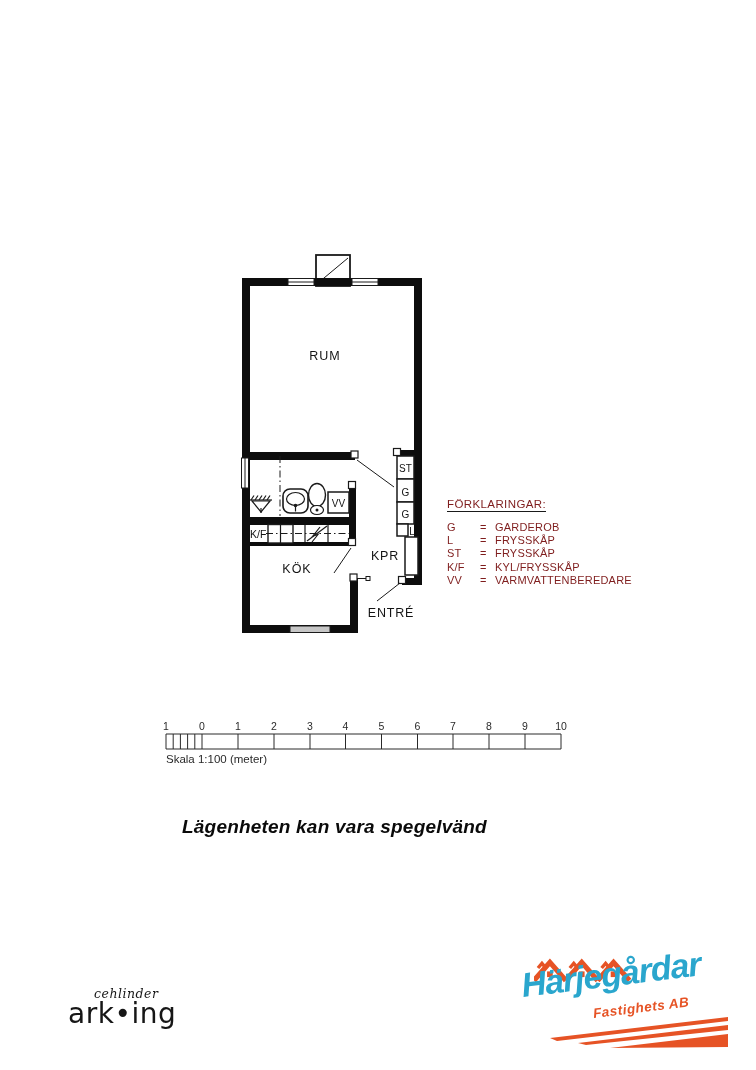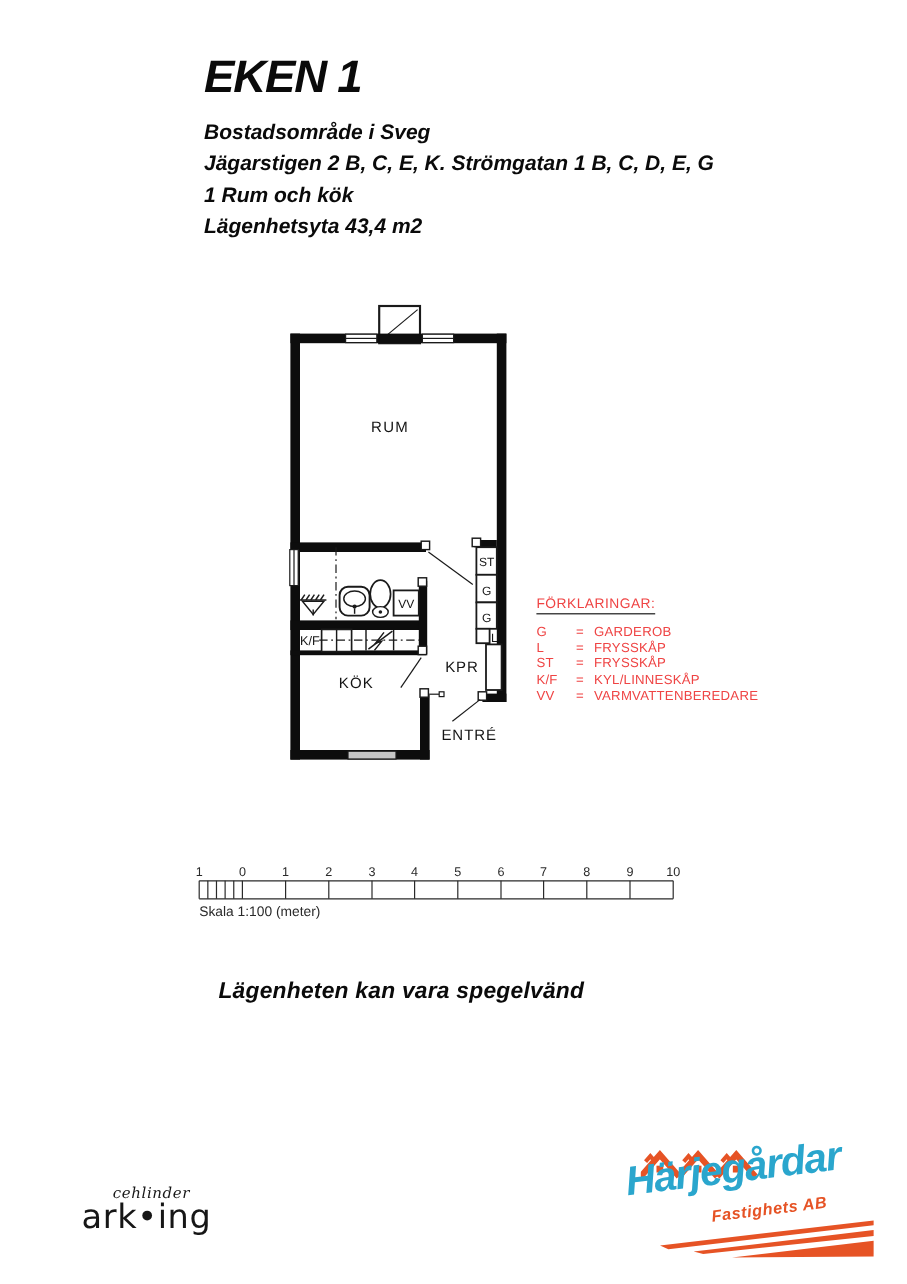--- a/index.html
+++ b/index.html
@@ -10,21 +10,21 @@
   
   .hdr{position:absolute;left:170px;top:44px;}
   .hdr-title{
     font-size:38px;font-weight:bold;font-style:italic;letter-spacing:-1px;color:#0a0a0a;
   }
   .hdr-sub{margin-top:10px;font-size:17.5px;font-weight:bold;font-style:italic;line-height:26px;color:#0a0a0a;}
   
   .plan{position:absolute;left:225px;top:240px;}
   .plan text{font-family:"Liberation Sans",sans-serif;fill:#141414;}
   
-  .legend{position:absolute;left:447px;top:494px;color:#ef4444;}
+  .legend{position:absolute;left:447px;top:494px;color:#7f1d1d;}
   .legend-title{font-size:11.5px;letter-spacing:0.4px;display:inline-block;border-bottom:1px solid #1a1a1a;padding-bottom:1px;}
   .legend-rows{margin-top:9px;font-size:11px;line-height:13.2px;letter-spacing:0.2px;}
   .legend-row{display:flex;}
   .legend-abbr{width:33px;}
   .legend-eq{width:15px;}
   
   .scalebar{position:absolute;left:160px;top:712px;}
   .scalebar text{font-family:"Liberation Sans",sans-serif;fill:#2a2a2a;}
   
   .note{
@@ -50,29 +50,20 @@
     transform:rotate(-7deg);transform-origin:left bottom;white-space:nowrap;
   }
   .hj-houses{position:absolute;left:10px;top:8px;}
   .hj-stripes{position:absolute;left:26px;top:74px;}
 </style>
 </head>
 <body>
 
 <div class="page">
 
-  <div class="hdr">
-    <div class="hdr-title">EKEN 1</div>
-    <div class="hdr-sub">
-      <div>Bostadsområde i Sveg</div>
-      <div>Jägarstigen 2 B, C, E, K. Strömgatan 1 B, C, D, E, G</div>
-      <div>1 Rum och kök</div>
-      <div>Lägenhetsyta 43,4 m2</div>
-    </div>
-  </div>
 
   <svg class="plan" width="250" height="410" viewBox="225 240 250 410">
 
     <g stroke="#1a1a1a" fill="#ffffff">
       <rect x="316" y="255" width="34" height="31" stroke-width="1.8"></rect>
       <line x1="318" y1="283" x2="348" y2="258" stroke-width="1"></line>
       <line x1="317" y1="281.5" x2="349" y2="281.5" stroke-width="1"></line>
     </g>
 
     <g fill="#0d0d0d">
@@ -194,21 +185,21 @@
         <span>FRYSSKÅP</span>
       </div>
       <div class="legend-row">
         <span class="legend-abbr">ST</span>
         <span class="legend-eq">=</span>
         <span>FRYSSKÅP</span>
       </div>
       <div class="legend-row">
         <span class="legend-abbr">K/F</span>
         <span class="legend-eq">=</span>
-        <span>KYL/LINNESKÅP</span>
+        <span>KYL/FRYSSKÅP</span>
       </div>
       <div class="legend-row">
         <span class="legend-abbr">VV</span>
         <span class="legend-eq">=</span>
         <span>VARMVATTENBEREDARE</span>
       </div>
     </div>
   </div>
 
   <svg class="scalebar" width="420" height="58" viewBox="160 712 420 58">

